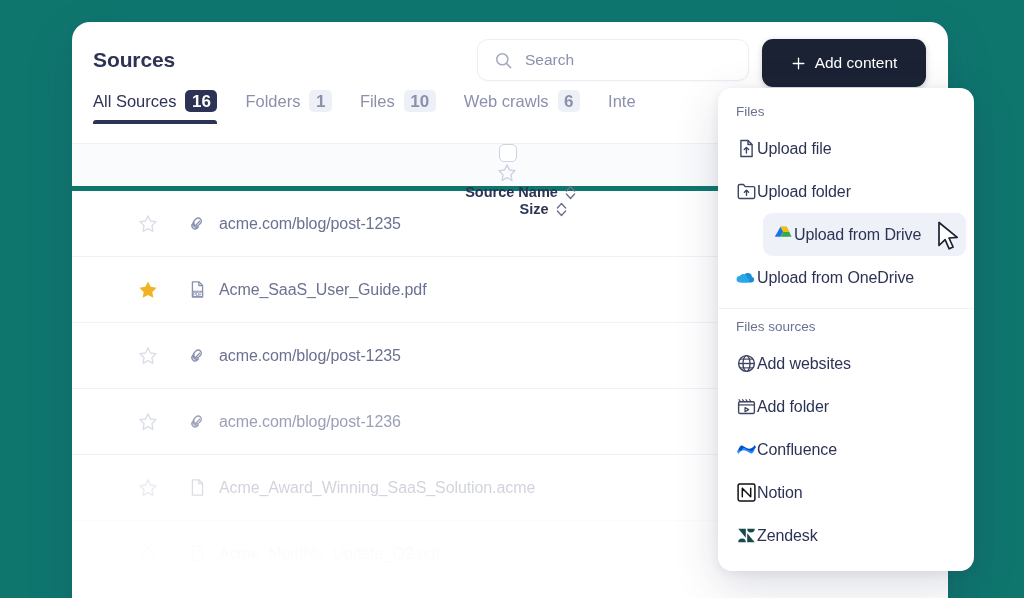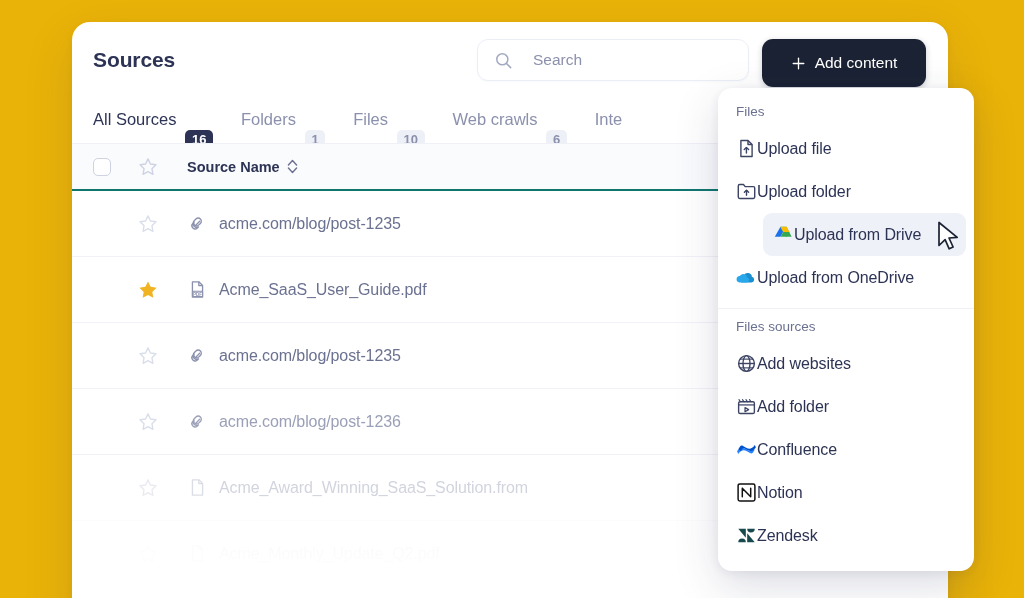--- a/index.html
+++ b/index.html
@@ -10,21 +10,21 @@
     overflow: hidden;
     background: #ffffff;
     font-family: "Liberation Sans", sans-serif;
     -webkit-font-smoothing: antialiased;
   }
 
   #stage {
     position: relative;
     width: 1024px;
     height: 598px;
-    background: #eab308;
+    background: #0f766e;
   }
 
   
   .card {
     position: absolute;
     left: 72px;
     top: 22px;
     width: 876px;
     height: 600px;
     background: #ffffff;
@@ -61,21 +61,21 @@
     display: flex;
     align-items: center;
     padding-left: 16px;
     box-shadow: 0 1px 2px rgba(45,51,85,0.03);
   }
   .search-box .sicon { width: 19px; height: 19px; flex: 0 0 auto; }
   .search-input {
     border: none;
     outline: none;
     background: transparent;
-    margin-left: 20px;
+    margin-left: 12px;
     font-size: 15.5px;
     color: #6b7190;
     font-family: "Liberation Sans", sans-serif;
     width: 200px;
   }
   .search-input::placeholder { color: #8b90ad; }
 
   .add-content-btn {
     position: absolute;
     left: 690px;
@@ -111,51 +111,51 @@
     display: flex;
     align-items: center;
     gap: 9px;
     padding-bottom: 12px;
     cursor: pointer;
     position: relative;
   }
   .tab-label { font-size: 16.5px; color: #8b90ad; }
   .tab.active .tab-label { color: #2d3355; font-weight: 500; }
   .tab-badge {
-    font-size: 13px;
+    font-size: 17px;
     font-weight: 600;
     color: #7b melhor;
     color: #8b90ad;
     background: #eef0f7;
     border-radius: 5px;
     padding: 2.5px 6.5px;
     line-height: 1;
-    margin-top: 40px;
   }
   .tab.active .tab-badge { background: #2d3355; color: #ffffff; }
   .tab.active::after {
     content: "";
     position: absolute;
     left: 0; right: 0; bottom: 0;
     height: 4px;
     background: #2d3355;
     border-radius: 3px 3px 0 0;
   }
 
   
   .table { position: absolute; left: 0; top: 121px; width: 100%; }
 
   .thead {
     display: flex;
     align-items: center;
     height: 48px;
     background: #fafbfd;
     border-top: 1px solid #f0f1f7;
-    border-bottom: 2px solid #0f766e;
+    border-bottom: 5px solid #0f766e;
     padding-left: 21px;
+    flex-direction: column;
   }
   .col-check { width: 44px; display: flex; align-items: center; }
   .col-star  { width: 50px; display: flex; align-items: center; }
   .col-name  { flex: 1; display: flex; align-items: center; gap: 11px; }
   .col-size  { width: 120px; text-align: right; padding-right: 14px; }
   .col-extra { width: 120px; }
 
   .checkbox {
     width: 18px; height: 18px;
     border: 1.6px solid #ced2e2;
@@ -428,21 +428,21 @@
         <div class="col-star">
           <svg class="star" viewBox="0 0 24 24" fill="none">
             <path d="M12 3.1l2.65 5.6 6.05.83-4.4 4.3 1.07 6.1L12 17.05 6.63 19.93 7.7 13.83 3.3 9.53l6.05-.83L12 3.1z" stroke="#b9bed2" stroke-width="1.5" stroke-linejoin="round"></path>
           </svg>
         </div>
         <div class="col-name">
           <svg class="ficon" viewBox="0 0 24 24" fill="none">
             <path d="M6.2 3.2h7.3l4.3 4.3v13.3H6.2z" stroke="#8b90ad" stroke-width="1.5" stroke-linejoin="round"></path>
             <path d="M13.5 3.2v4.3h4.3" stroke="#8b90ad" stroke-width="1.5" stroke-linejoin="round"></path>
           </svg>
-          <span class="row-name">Acme_Award_Winning_SaaS_Solution.from</span>
+          <span class="row-name">Acme_Award_Winning_SaaS_Solution.acme</span>
         </div>
         <div class="col-size">
           <span class="row-size">123 KB</span>
         </div>
         <div class="col-extra"></div>
       </div>
 
       <div class="row fade-2">
         <div class="col-check"></div>
         <div class="col-star">

